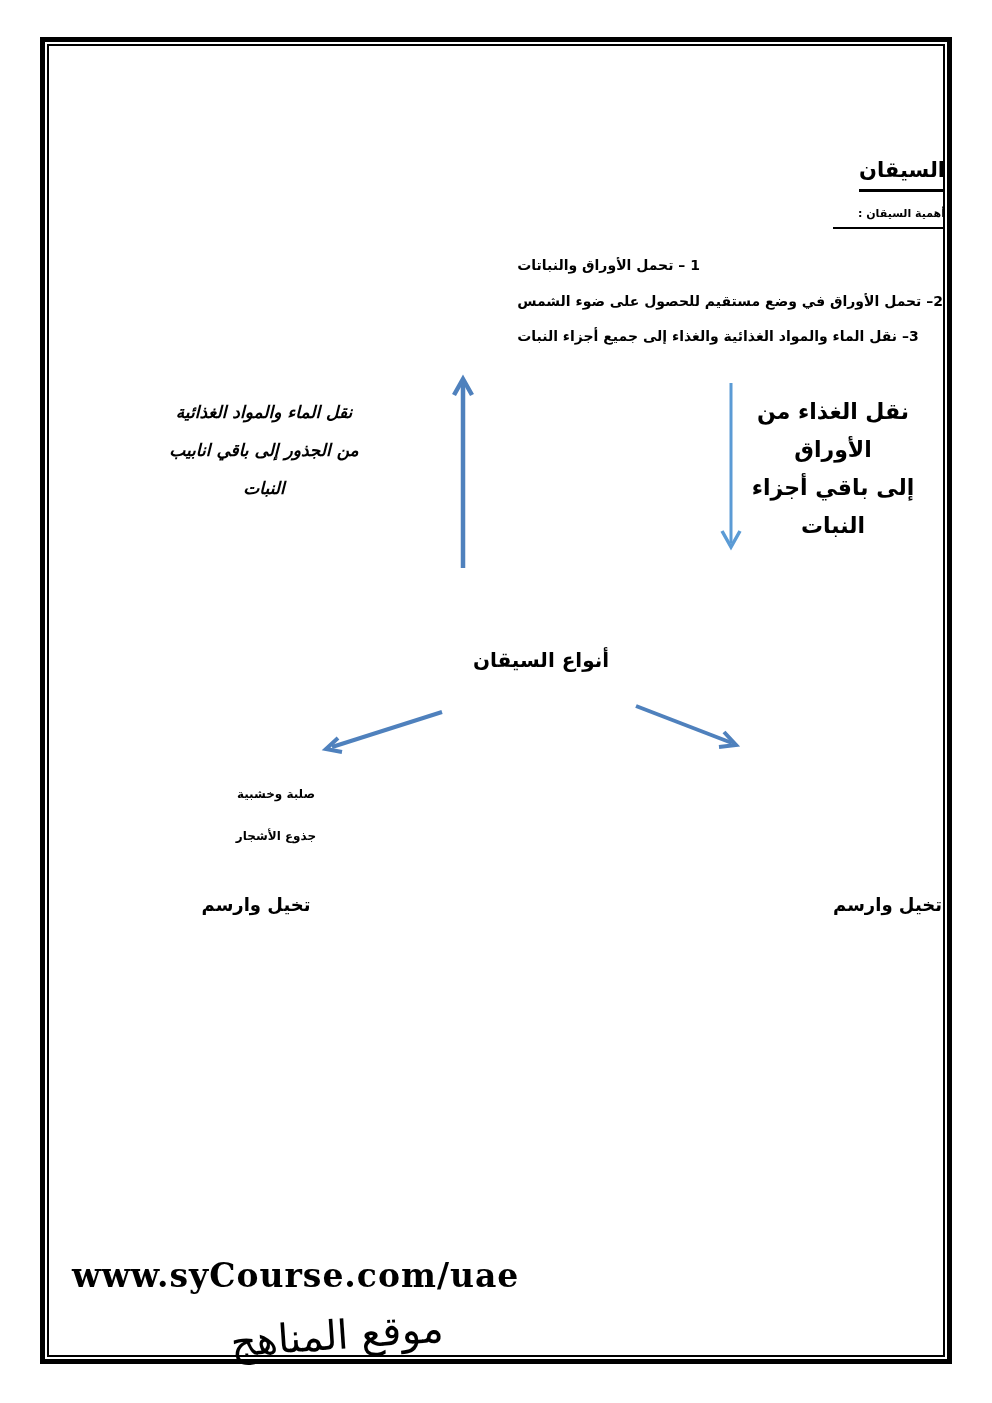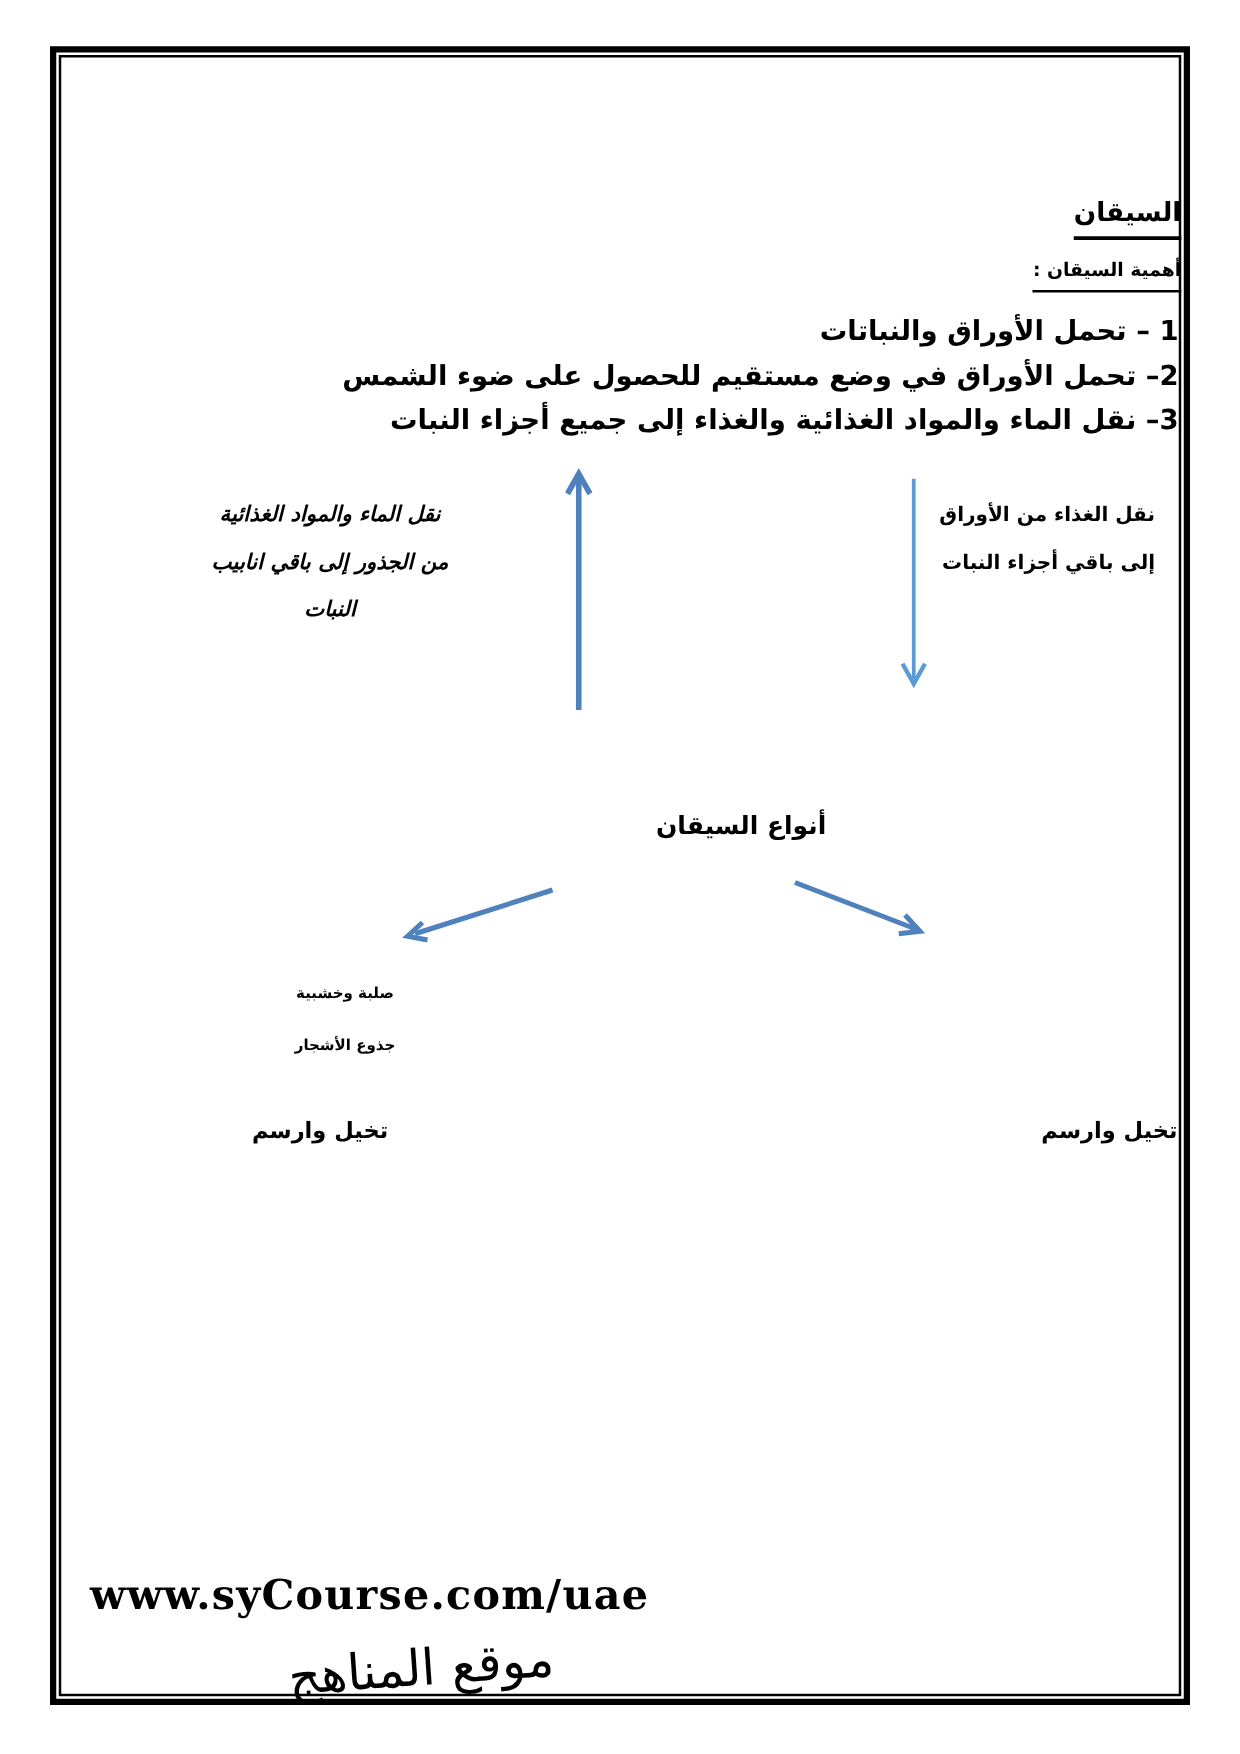--- a/index.html
+++ b/index.html
@@ -33,46 +33,47 @@
     top: 158px; right: 47px;
     min-width: 84px;
     font-size: 21px;
     text-align: right;
     border-bottom: 3px solid #000;
     padding-bottom: 7px;
   }
   .importance-heading {
     top: 207px; right: 47px;
     min-width: 112px;
-    font-size: 15px;
+    font-size: 11px;
     text-align: right;
     border-bottom: 2.5px solid #000;
     padding-bottom: 7px;
   }
   .importance-list {
     top: 248px; right: 49px;
-    text-align: right;
-    font-size: 22px;
+    text-align: left;
+    font-size: 14px;
     line-height: 35.5px;
   }
   .label-left {
     top: 393px; left: 155px; width: 218px;
     text-align: center;
     font-size: 17px;
     line-height: 38px;
     font-style: italic;
   }
   .label-right {
     top: 393px; left: 742px; width: 182px;
-    font-size: 16px;
+    text-align: center;
+    font-size: 22px;
     line-height: 38px;
   }
   .types-heading {
     top: 648px; left: 421px; width: 240px;
-    text-align: right;
+    text-align: center;
     font-size: 20px;
   }
   .type-left {
     top: 773px; left: 192px; width: 168px;
     text-align: center;
     font-size: 12px;
     line-height: 42px;
   }
   .type-right {
     top: 773px; right: 52px; width: 160px;

